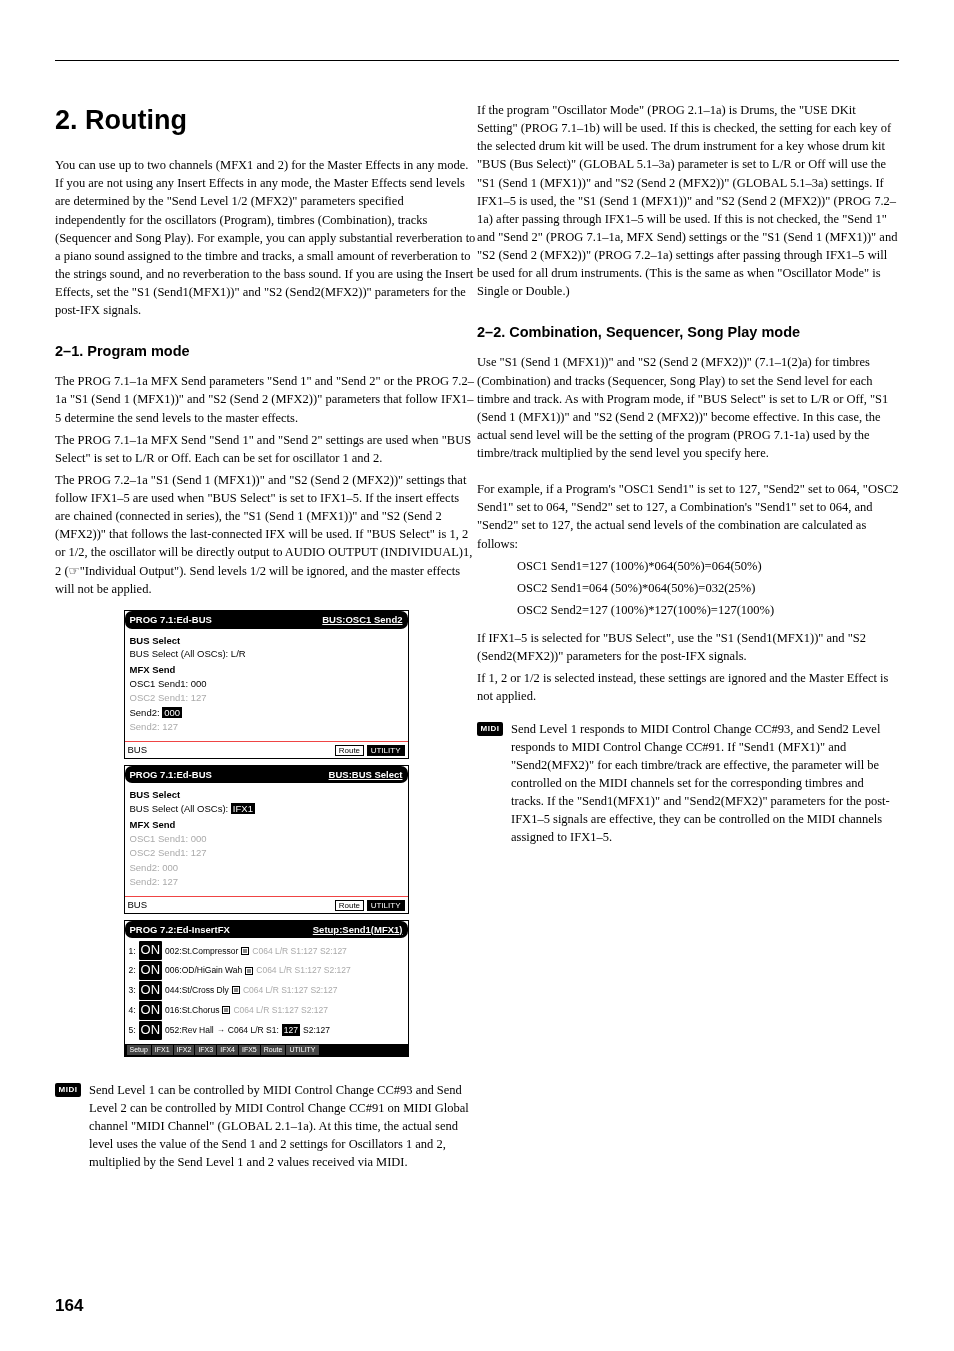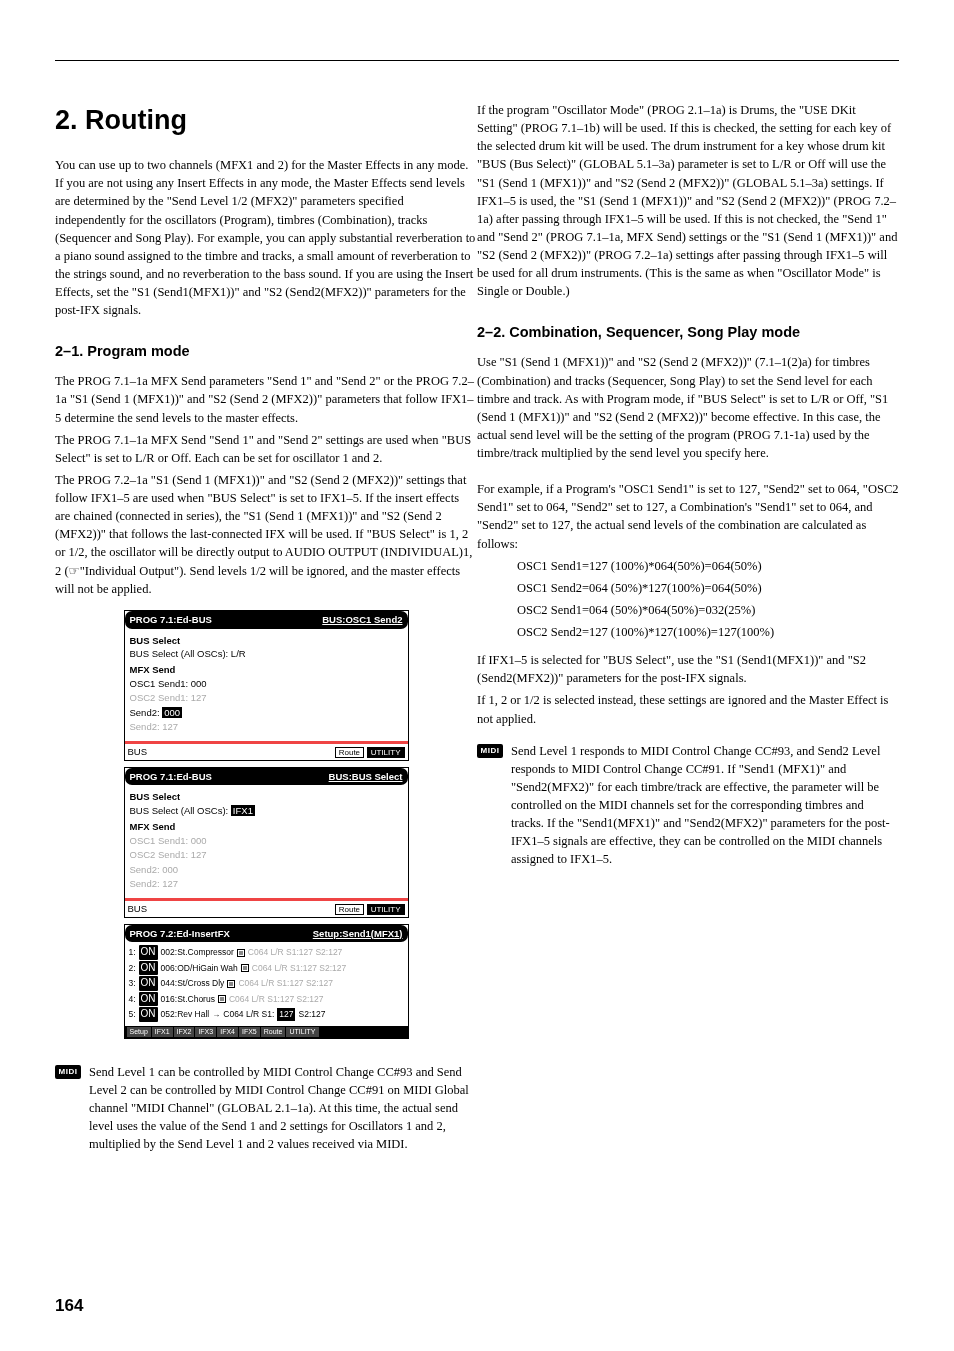--- a/index.html
+++ b/index.html
@@ -103,41 +103,41 @@
     .lcd-cell { flex: 1; }
     .gray { color: #aaa; }
     .inv {
       background: #000;
       color: #fff;
       padding: 0 2px;
     }
     .lcd-bottom {
       display: flex;
       justify-content: space-between;
-      border-top: 3px solid #ef4444;
+      border-top: 1px solid #ef4444;
       padding: 1px 3px;
     }
     .tab-btn {
       border: 1px solid #000;
       padding: 0 3px;
       font-size: 8px;
     }
     .tab-btn.inv { background: #000; color: #fff; }
     .lcd-fx-row {
       display: flex;
       font-size: 8.5px;
       margin-bottom: 1px;
       gap: 3px;
       align-items: center;
     }
     .onbtn {
       background: #000;
       color: #fff;
       padding: 0 2px;
-      font-size: 10px;
+      font-size: 13px;
       border-radius: 1px;
     }
     .cb {
       width: 8px;
       height: 8px;
       border: 1px solid #000;
       display: inline-block;
       position: relative;
     }
     .cb::after {
@@ -282,21 +282,20 @@
   </div>
 
   <div class="col">
     <p class="para-block">If the program "Oscillator Mode" (PROG 2.1–1a) is Drums, the "USE DKit Setting" (PROG 7.1–1b) will be used. If this is checked, the setting for each key of the selected drum kit will be used. The drum instrument for a key whose drum kit "BUS (Bus Select)" (GLOBAL 5.1–3a) parameter is set to L/R or Off will use the "S1 (Send 1 (MFX1))" and "S2 (Send 2 (MFX2))" (GLOBAL 5.1–3a) settings. If IFX1–5 is used, the "S1 (Send 1 (MFX1))" and "S2 (Send 2 (MFX2))" (PROG 7.2–1a) after passing through IFX1–5 will be used. If this is not checked, the "Send 1" and "Send 2" (PROG 7.1–1a, MFX Send) settings or the "S1 (Send 1 (MFX1))" and "S2 (Send 2 (MFX2))" (PROG 7.2–1a) settings after passing through IFX1–5 will be used for all drum instruments. (This is the same as when "Oscillator Mode" is Single or Double.)</p>
 
     <h2 class="section-title">2–2. Combination, Sequencer, Song Play mode</h2>
     <p class="para-block">Use "S1 (Send 1 (MFX1))" and "S2 (Send 2 (MFX2))" (7.1–1(2)a) for timbres (Combination) and tracks (Sequencer, Song Play) to set the Send level for each timbre and track. As with Program mode, if "BUS Select" is set to L/R or Off, "S1 (Send 1 (MFX1))" and "S2 (Send 2 (MFX2))" become effective. In this case, the actual send level will be the setting of the program (PROG 7.1-1a) used by the timbre/track multiplied by the send level you specify here.</p>
 
     <p style="margin-top:18px">For example, if a Program's "OSC1 Send1" is set to 127, "Send2" set to 064, "OSC2 Send1" set to 064, "Send2" set to 127, a Combination's "Send1" set to 064, and "Send2" set to 127, the actual send levels of the combination are calculated as follows:</p>
     <p class="indent">OSC1 Send1=127 (100%)*064(50%)=064(50%)</p>
-    <p class="indent">OSC1 Send2=064 (50%)*127(100%)=064(50%)</p>
     <p class="indent">OSC2 Send1=064 (50%)*064(50%)=032(25%)</p>
     <p class="indent para-block">OSC2 Send2=127 (100%)*127(100%)=127(100%)</p>
 
     <p>If IFX1–5 is selected for "BUS Select", use the "S1 (Send1(MFX1))" and "S2 (Send2(MFX2))" parameters for the post-IFX signals.</p>
     <p>If 1, 2 or 1/2 is selected instead, these settings are ignored and the Master Effect is not applied.</p>
 
     <div class="midi-row">
       <div class="midi-icon">MIDI</div>
       <div class="midi-text">Send Level 1 responds to MIDI Control Change CC#93, and Send2 Level responds to MIDI Control Change CC#91. If "Send1 (MFX1)" and "Send2(MFX2)" for each timbre/track are effective, the parameter will be controlled on the MIDI channels set for the corresponding timbres and tracks. If the "Send1(MFX1)" and "Send2(MFX2)" parameters for the post-IFX1–5 signals are effective, they can be controlled on the MIDI channels assigned to IFX1–5.</div>
     </div>

